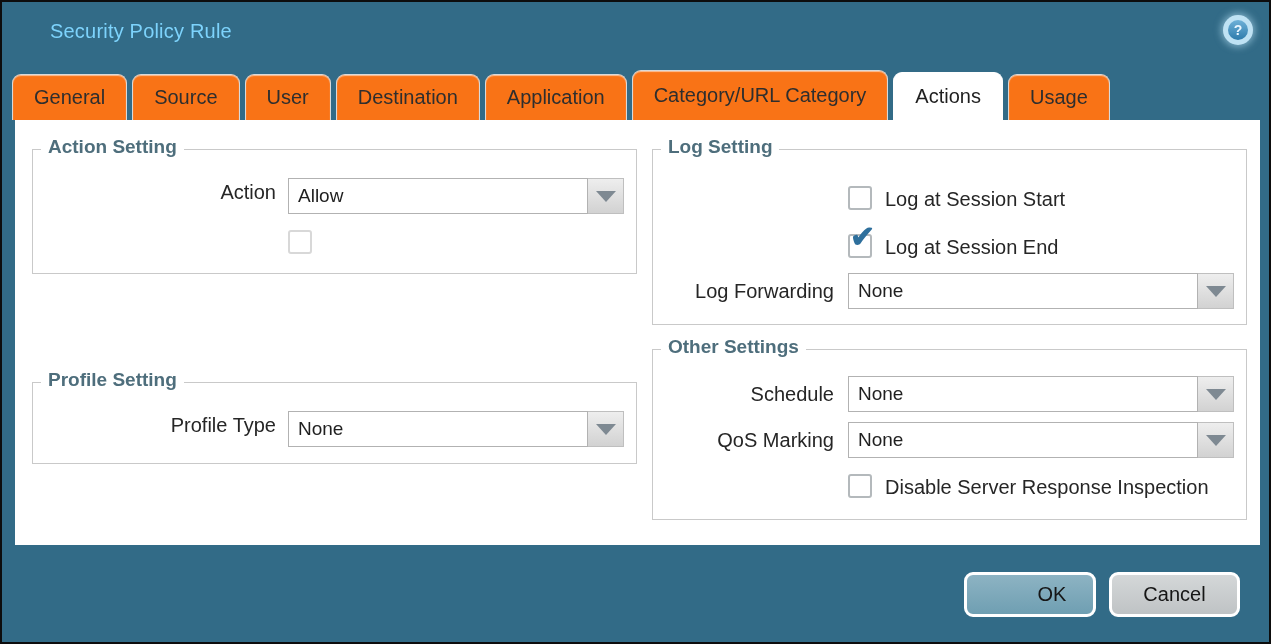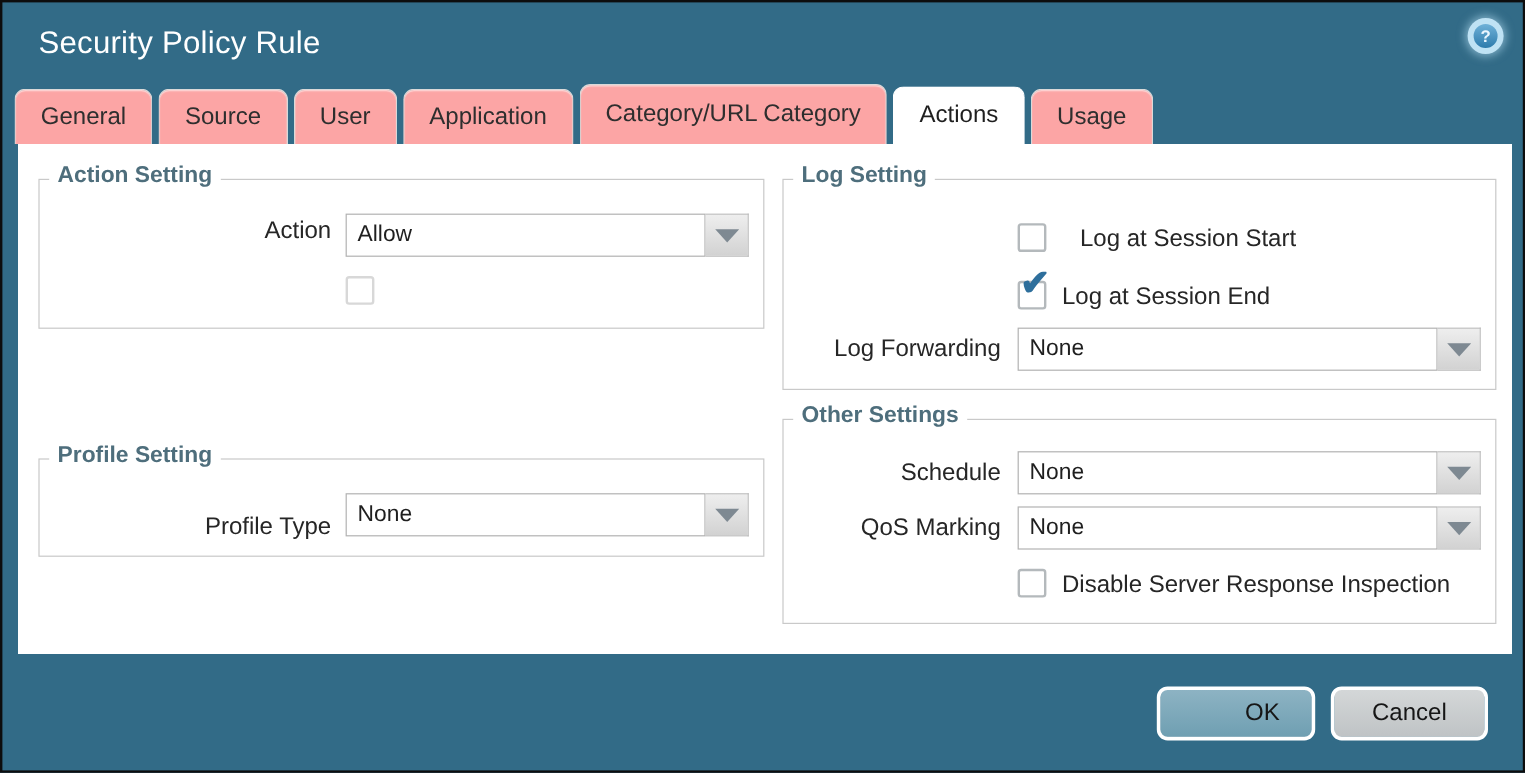--- a/index.html
+++ b/index.html
@@ -6,22 +6,22 @@
   html,body { margin:0; padding:0; background:#1a1a1a; }
   body { font-family: "Liberation Sans", sans-serif; }
 
   .frame {
     position:relative; width:1271px; height:644px;
     background:#326b87; border:2px solid #0d0d0d; overflow:hidden;
   }
 
   
   .title {
-    position:absolute; left:30px; top:18px;
-    color:#ffffff; font-size:26px; letter-spacing:.2px;
+    position:absolute; left:48px; top:18px;
+    color:#7dd3fc; font-size:20px; letter-spacing:.2px;
   }
   .help {
     position:absolute; right:16px; top:13px; width:30px; height:30px;
     border-radius:50%; background:#bfe2f4;
     box-shadow:0 0 7px 2px rgba(190,230,250,.55);
     display:flex; align-items:center; justify-content:center; cursor:pointer;
   }
   .help .inner {
     width:20px; height:20px; border-radius:50%;
     background:linear-gradient(#6fb1d8,#2d7bac);
@@ -29,21 +29,21 @@
     display:flex; align-items:center; justify-content:center;
   }
 
   
   .tabs {
     position:absolute; left:10px; top:68px; height:50px;
     display:flex; align-items:flex-end; gap:5px; z-index:3;
   }
   .tab {
     height:46px; padding:0 21px;
-    background:#fca5a5; border:1px solid #d9d9d9; border-bottom:none;
+    background:#f97316; border:1px solid #d9d9d9; border-bottom:none;
     border-radius:9px 9px 0 0;
     box-shadow:inset 0 1px 1px rgba(255,255,255,.55);
     display:flex; align-items:center; justify-content:center;
     font-size:20px; color:#2e2e2e; cursor:pointer; white-space:nowrap;
   }
   .tab.tall { height:50px; }
   .tab.active {
     height:48px; background:#ffffff; border-color:#ffffff;
     box-shadow:none; color:#1f1f1f;
   }
@@ -112,20 +112,21 @@
   <div class="title">Security Policy Rule</div>
 
   <div class="help">
     <div class="inner">?</div>
   </div>
 
   <div class="tabs">
     <div class="tab">General</div>
     <div class="tab">Source</div>
     <div class="tab">User</div>
+    <div class="tab">Destination</div>
     <div class="tab">Application</div>
     <div class="tab tall">Category/URL Category</div>
     <div class="tab active">Actions</div>
     <div class="tab">Usage</div>
   </div>
 
   <div class="panel">
 
     <div class="group" style="left:17px; top:29px; width:605px; height:125px;">
       <div class="legend">Action Setting</div>
@@ -138,40 +139,40 @@
         </div>
       </div>
 
       <div class="cb disabled" style="left:255px; top:80px;"></div>
     </div>
 
     <div class="group" style="left:637px; top:29px; width:595px; height:176px;">
       <div class="legend">Log Setting</div>
 
       <div class="cb" style="left:195px; top:36px;"></div>
-      <div class="cb-label" style="left:247px; top:38px;">Log at Session Start</div>
+      <div class="cb-label" style="left:232px; top:38px;">Log at Session Start</div>
 
       <div class="cb" style="left:195px; top:84px;">
         <span class="mark">✔</span>
       </div>
       <div class="cb-label" style="left:232px; top:86px;">Log at Session End</div>
 
       <div class="field-label" style="right:412px; top:130px;">Log Forwarding</div>
       <div class="combo" style="left:195px; top:123px;">
         <div class="combo-text" style="width:350px;">None</div>
         <div class="combo-btn">
           <div class="tri"></div>
         </div>
       </div>
     </div>
 
     <div class="group" style="left:17px; top:262px; width:605px; height:82px;">
       <div class="legend">Profile Setting</div>
 
-      <div class="field-label" style="right:360px; top:31px;margin-top:14px;">Profile Type</div>
+      <div class="field-label" style="right:360px; top:31px;">Profile Type</div>
       <div class="combo" style="left:255px; top:28px;">
         <div class="combo-text" style="width:300px;">None</div>
         <div class="combo-btn">
           <div class="tri"></div>
         </div>
       </div>
     </div>
 
     <div class="group" style="left:637px; top:229px; width:595px; height:171px;">
       <div class="legend">Other Settings</div>

